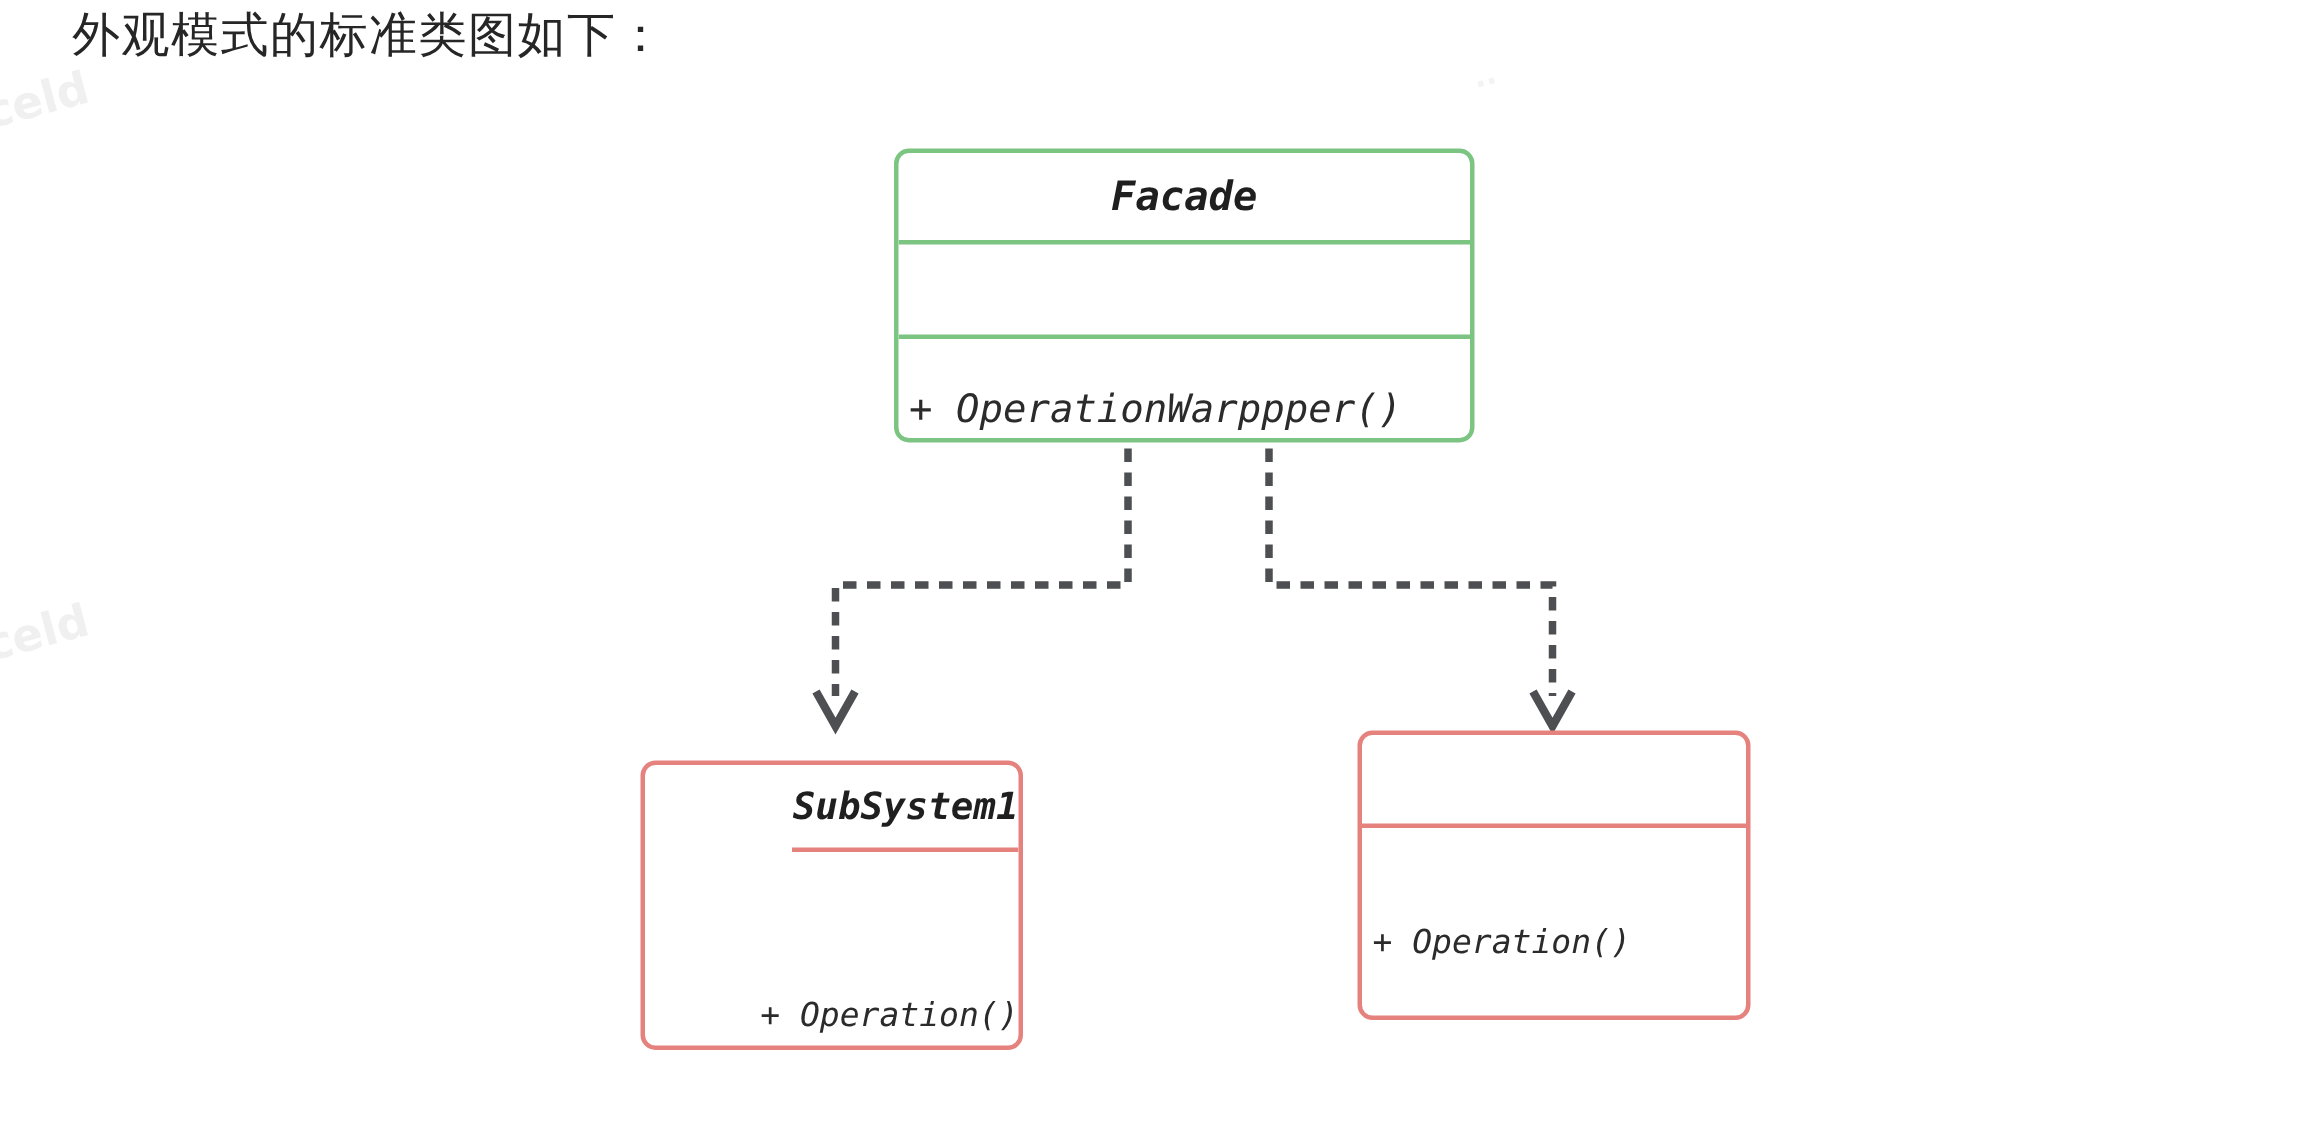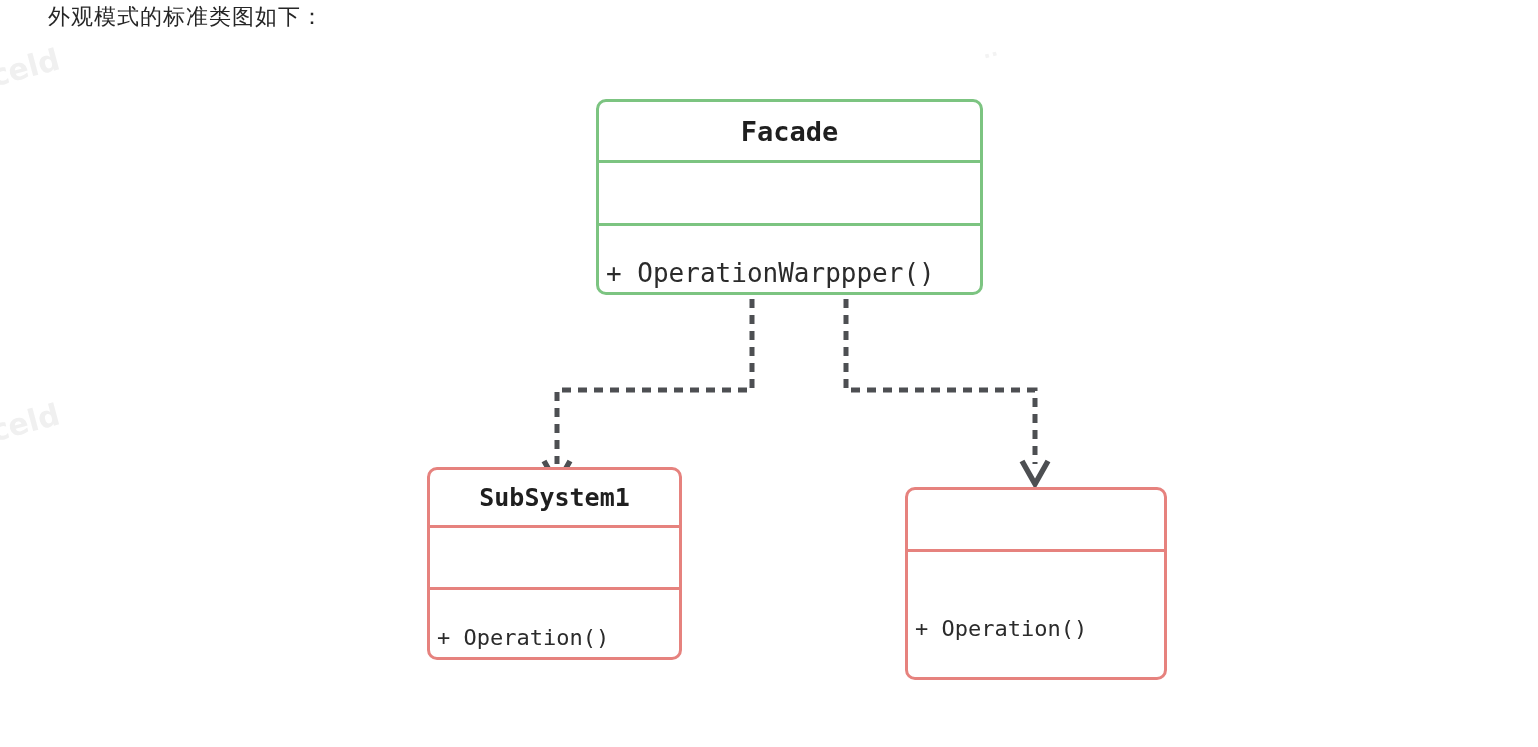--- a/index.html
+++ b/index.html
@@ -9,21 +9,21 @@
     width: 1538px;
     height: 747px;
     background: #ffffff;
     overflow: hidden;
     font-family: "DejaVu Sans", sans-serif;
   }
   .heading {
     position: absolute;
     left: 48px;
     top: 2px;
-    font-size: 22px;
+    font-size: 32px;
     font-weight: 500;
     color: #262626;
     letter-spacing: 1px;
     font-family: "DejaVu Sans", "Liberation Sans", sans-serif;
   }
   .wm {
     position: absolute;
     color: #f0f0f0;
     font-size: 30px;
     font-weight: bold;
@@ -43,33 +43,34 @@
 
   .uml-class {
     position: absolute;
     background: #ffffff;
     border-radius: 10px;
     display: flex;
     flex-direction: column;
     overflow: hidden;
     font-family: "DejaVu Sans Mono", "Liberation Mono", monospace;
     color: #2b2b2b;
+    font-style: italic;
   }
   .uml-facade {
     left: 596px; top: 99px;
     width: 387px; height: 196px;
     border: 3px solid #7cc481;
   }
   .uml-facade .row-name   { height: 61px; border-bottom: 3px solid #7cc481; }
   .uml-facade .row-attrs  { height: 63px; border-bottom: 3px solid #7cc481; }
   .uml-sub {
     width: 255px; height: 193px;
     border: 3px solid #e6827e;
   }
-  .uml-sub1 { left: 427px; top: 467px; }
+  .uml-sub1 { left: 427px; top: 507px; align-items: flex-end; }
   .uml-sub2 { left: 905px; top: 487px; width: 262px; }
   .uml-sub .row-name  { height: 58px; border-bottom: 3px solid #e6827e; }
   .uml-sub .row-attrs { height: 62px; border-bottom: 3px solid #e6827e; }
 
   .row-name {
     display: flex;
     align-items: center;
     justify-content: center;
     font-weight: bold;
     font-size: 27px;

